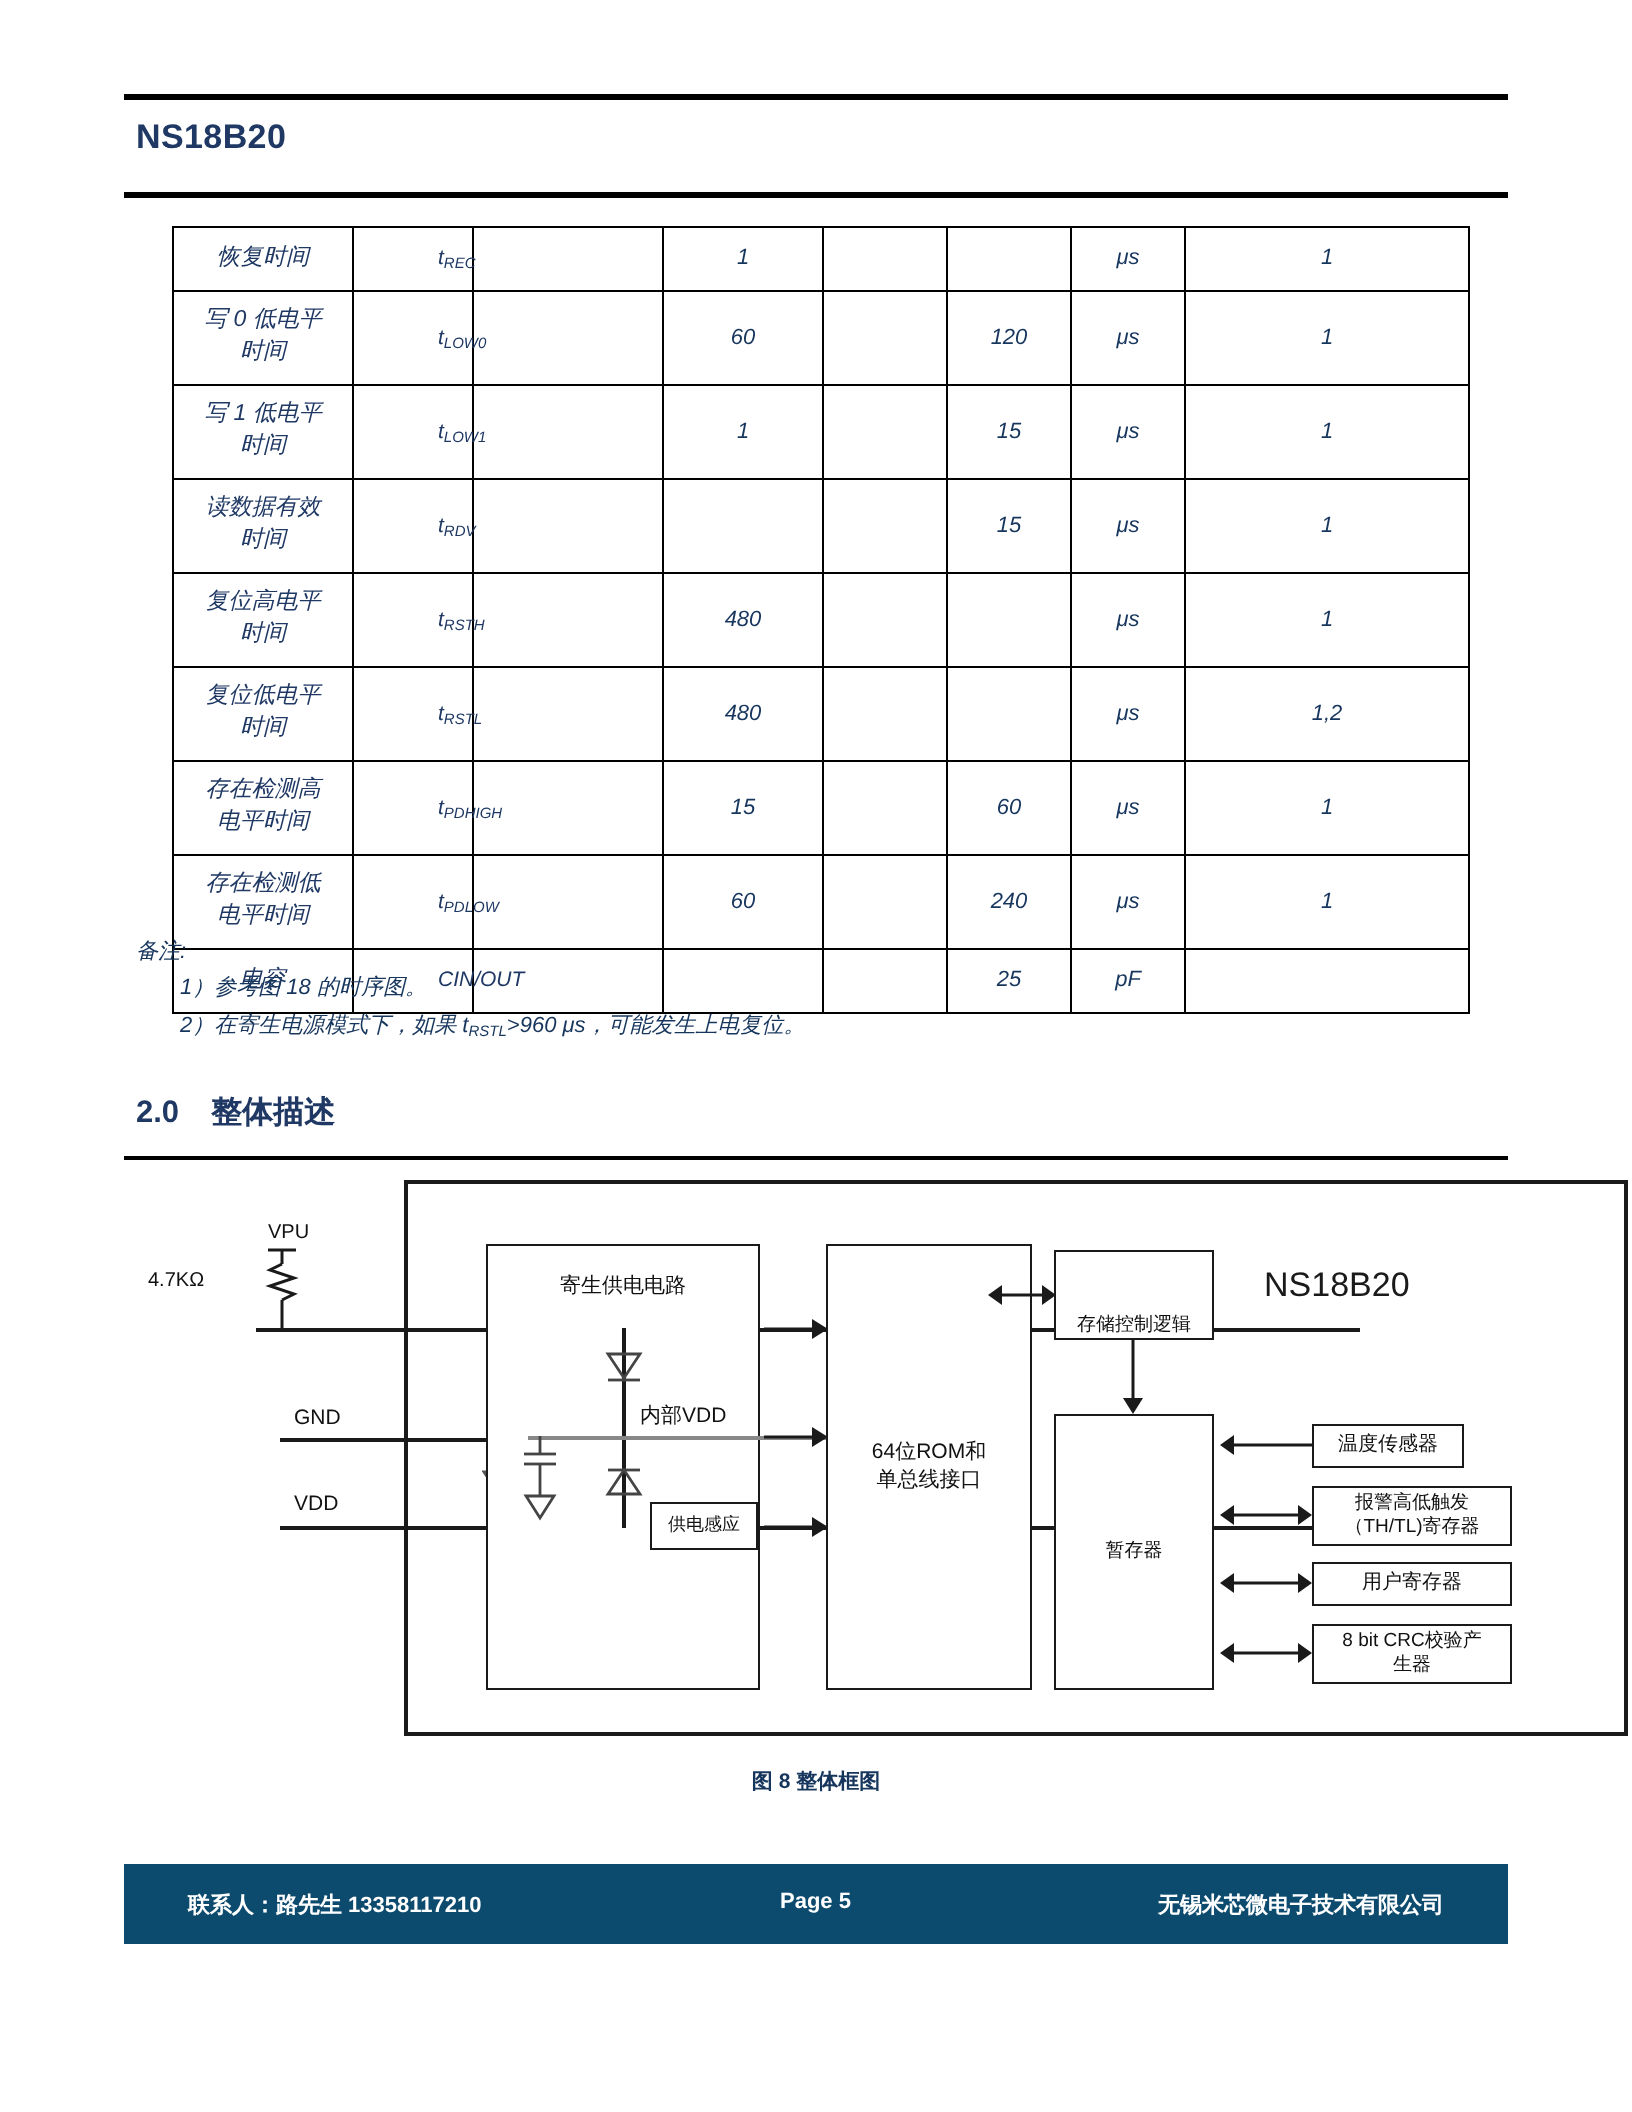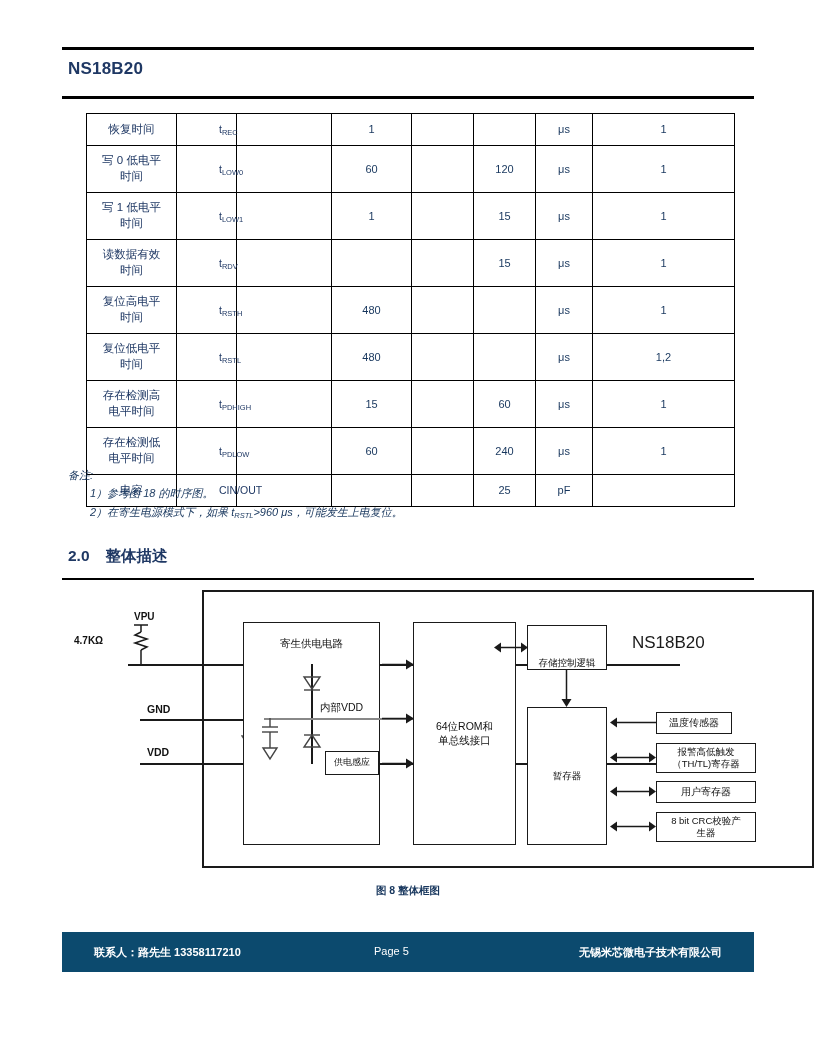--- a/index.html
+++ b/index.html
@@ -47,20 +47,21 @@
 
   
   .spec-table {
     position: absolute;
     left: 86px; top: 113px;
     width: 648px;
     border-collapse: collapse;
     table-layout: fixed;
     font-size: 11px;
     color: #17365D;
+    font-style: italic;
   }
   .spec-table td {
     border: 1px solid #000;
     text-align: center;
     vertical-align: middle;
     padding: 0;
     line-height: 1.35;
   }
   .spec-table td.param {
     color: #1F3864;
@@ -148,21 +149,21 @@
     position: absolute;
     height: 2px;
     background: #888;
   }
   .lbl {
     position: absolute;
     font-size: 10.5px;
     color: #111;
     white-space: nowrap;
   }
-  .lbl.bold { font-weight: bold; }
+  .lbl.bold { font-weight: normal; }
   .lbl-big {
     position: absolute;
     font-size: 17px;
     color: #1a1a1a;
   }
 
   .fig-cap {
     position: absolute;
     left: 0; top: 884px;
     width: 816px;
@@ -175,21 +176,21 @@
   
   .footer {
     position: absolute;
     left: 62px; top: 932px;
     width: 692px; height: 40px;
     background: #1F4E79;
     color: #ffffff;
     font-size: 11px;
   }
   .footer .f-left  { position: absolute; left: 32px;  top: 13px; font-weight: bold;}
-  .footer .f-mid   { position: absolute; left: 312px; top: 13px; }
+  .footer .f-mid   { position: absolute; left: 328px; top: 13px; font-weight: bold; }
   .footer .f-right { position: absolute; right: 32px; top: 13px; font-weight: bold;}
 </style>
 </head>
 <body>
 
 <div class="page">
 
   <div class="hdr-rule-top"></div>
   <div class="hdr-title">NS18B20</div>
   <div class="hdr-rule-bot"></div>

